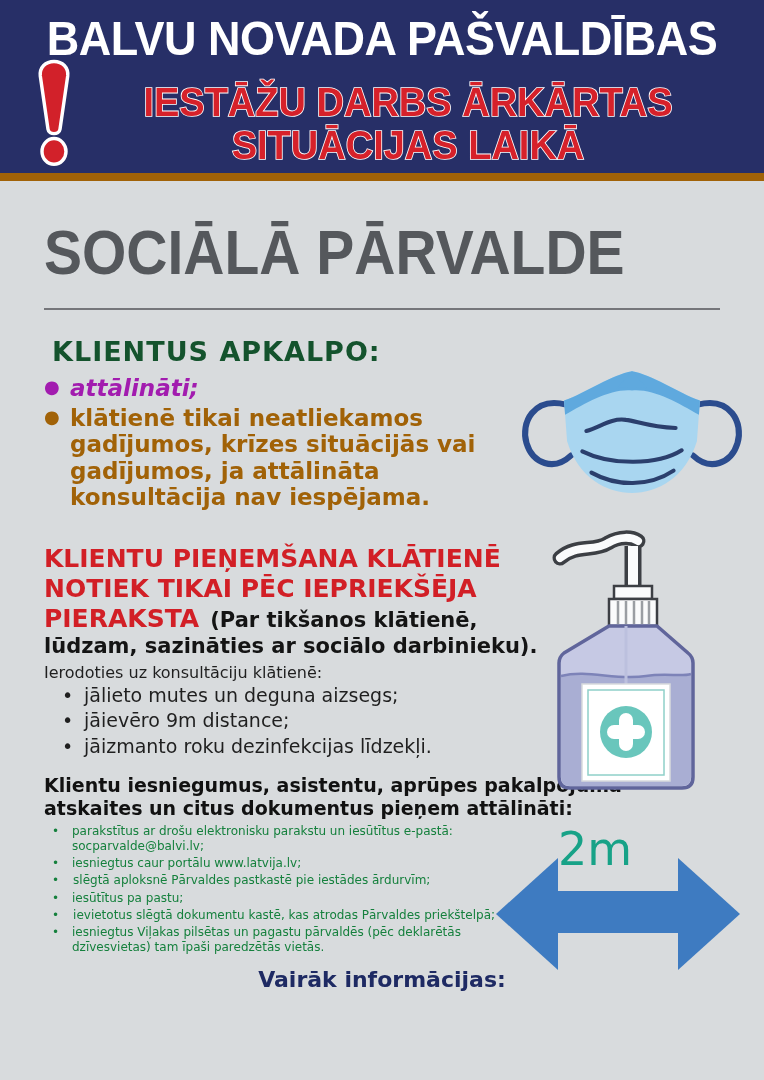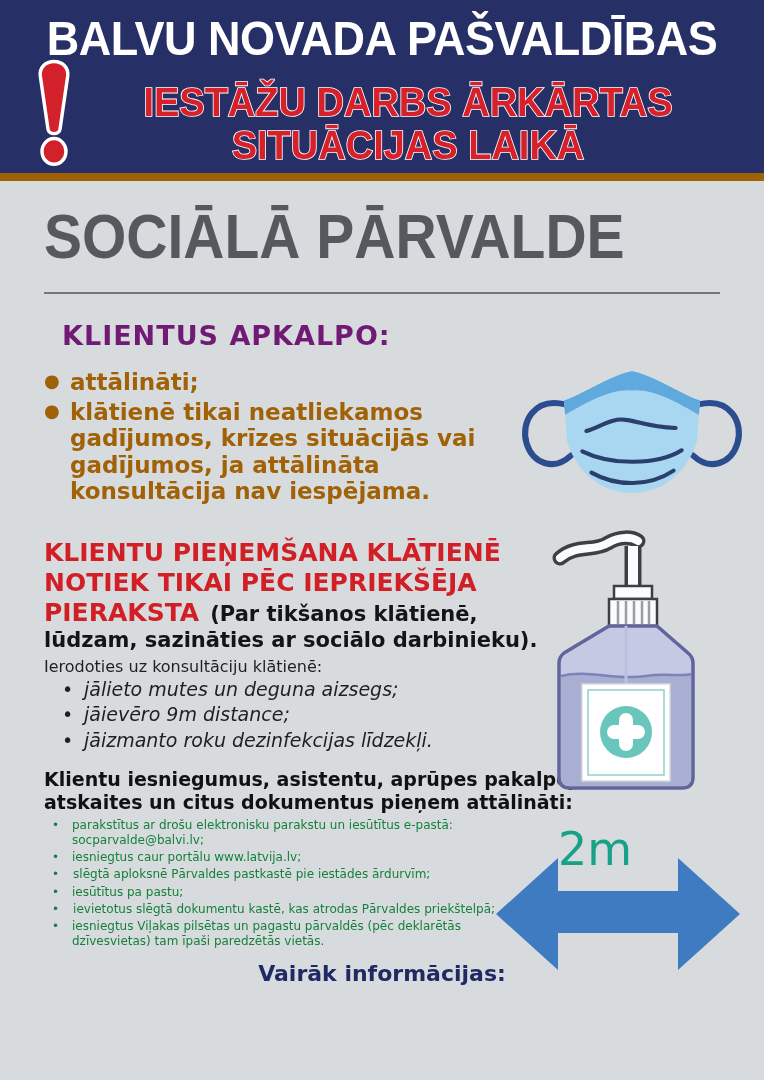--- a/index.html
+++ b/index.html
@@ -18,43 +18,43 @@
   }
   .excl{position:absolute;left:30px;top:54px;width:48px;height:116px;}
   .alert{margin-top:21px;padding-left:52px;text-align:center;}
   .alert-line{
     font-family:"Liberation Sans",sans-serif;font-weight:bold;
     font-size:38px;line-height:1.13;color:#d6212a;
     -webkit-text-stroke:1.6px #ffffff;paint-order:stroke fill;
     transform:scaleY(1.05);transform-origin:center top;
   }
   
-  .main{position:absolute;top:173px;left:0;right:0;bottom:0;padding:0 44px;}
+  .main{position:absolute;top:173px;left:0;right:0;bottom:0;padding:16px 44px;}
   .page-title{
     margin-top:32px;font-family:"Liberation Sans",sans-serif;font-weight:bold;
     font-size:57px;line-height:1.0;color:#55585c;letter-spacing:0px;
     transform:scaleY(1.1);transform-origin:left top;white-space:nowrap;
   }
   .rule{border:none;border-top:2px solid #75767a;margin:30px 0 0 0;width:676px;}
   
   .serving{margin-top:26px;width:472px;}
-  .serving-heading{font-weight:bold;font-size:27px;color:#701a75;letter-spacing:1px;margin:18px;}
+  .serving-heading{font-weight:bold;font-size:27px;color:#14532d;letter-spacing:1px;margin:8px;}
   .serving-list{list-style:none;margin:6px 0 0 0;padding:0;}
   .serving-list li{position:relative;padding-left:26px;font-weight:bold;font-size:23px;line-height:1.14;margin-top:4px;}
   .serving-list li::before{content:"●";position:absolute;left:0;top:2px;font-size:18px;}
-  .li-black{color:#a16207;}
+  .li-black{color:#a21caf;font-style:italic;}
   .li-red{color:#a16207;line-height:1.18;}
   
   .appointment{margin-top:34px;width:512px;}
   .apt-heading{margin:0;line-height:1.2;}
   .apt-red{color:#d21f26;font-weight:bold;font-size:25px;}
   .apt-note{color:#141414;font-weight:bold;font-size:21px;margin-left:6px;}
   .apt-intro{margin:4px 0 0 0;font-size:16px;color:#1f1f1f;}
   .rules-list{list-style:none;margin:2px 0 0 14px;padding:0;}
-  .rules-list li{position:relative;padding-left:26px;font-size:19px;line-height:1.22;margin-top:2px;color:#1f1f1f;font-style:italic;}
+  .rules-list li{position:relative;padding-left:26px;font-size:19px;line-height:1.22;margin-top:2px;color:#1f1f1f;}
   .rules-list li::before{content:"•";position:absolute;left:4px;top:0;font-size:19px;}
   
   .docs{margin-top:16px;}
   .docs-heading{margin:0;font-weight:bold;font-size:19px;line-height:1.22;width:600px;color:#111;}
   .docs-list{list-style:none;margin:4px 0 0 2px;padding:0;width:478px;}
   .docs-list li{position:relative;padding-left:26px;font-size:12px;line-height:1.26;margin-top:2px;color:#15803d;}
   .docs-list li::before{content:"•";position:absolute;left:6px;top:0;}
   .docs-list li.no-hang{padding-left:0;}
   .docs-list li.no-hang::before{content:"•";position:static;margin:0 14px 0 6px;}
   

